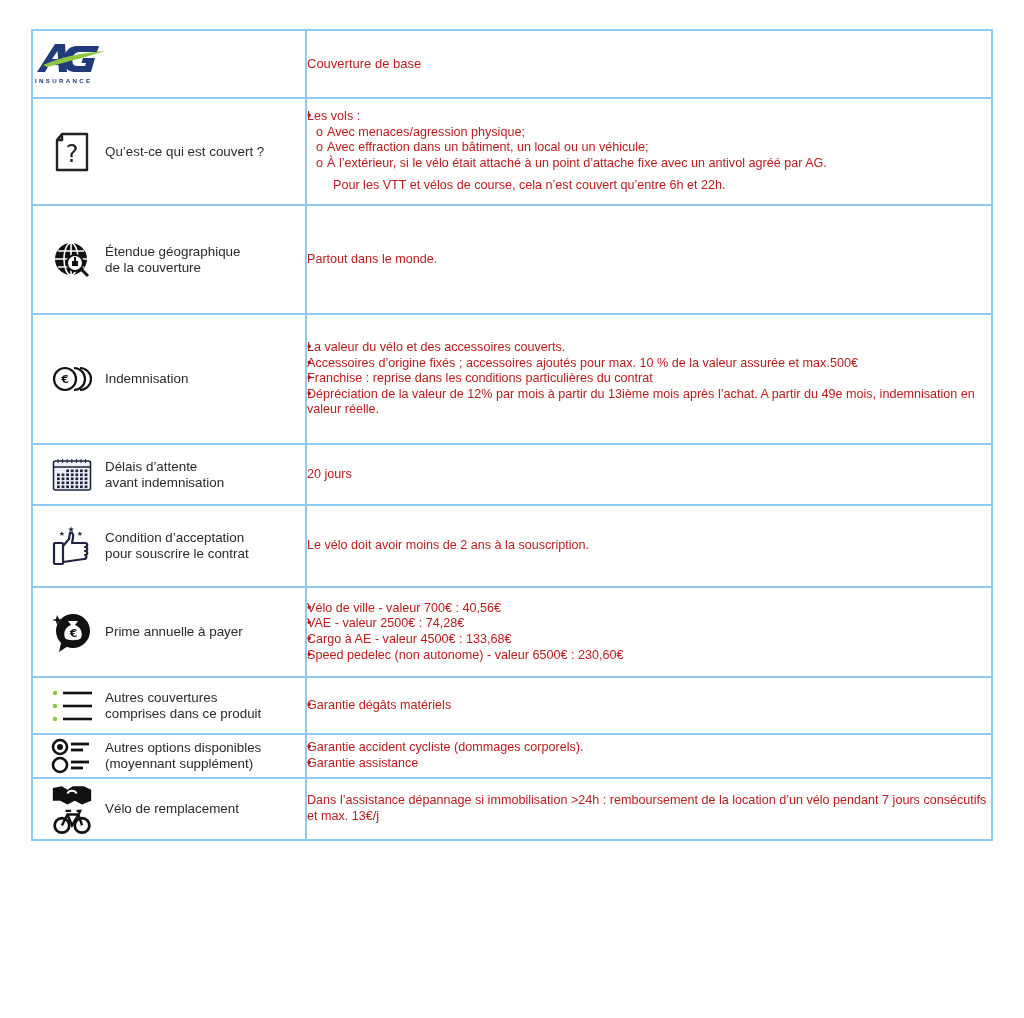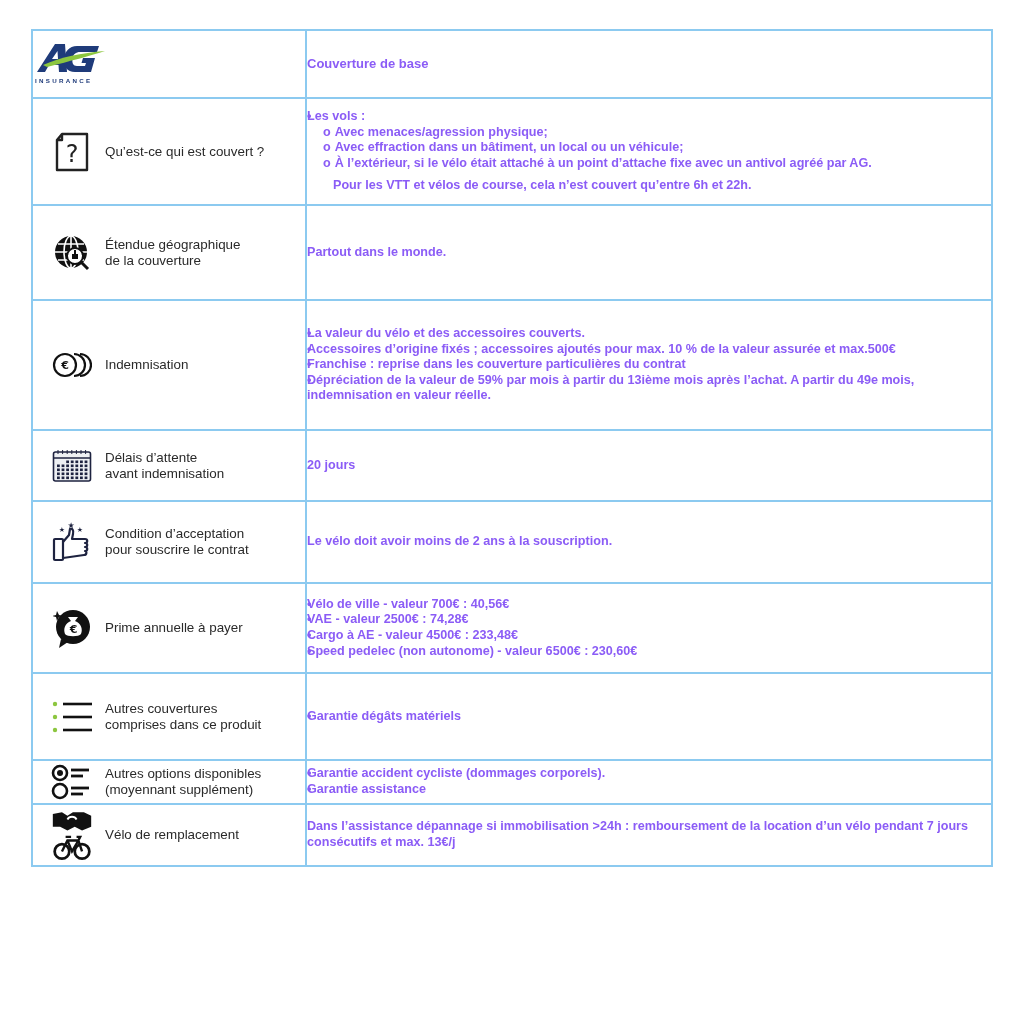--- a/index.html
+++ b/index.html
@@ -3,25 +3,25 @@
 <meta charset="utf-8">
 <style>
   html, body { margin:0; padding:0; background:#ffffff; }
   body { width:1024px; height:1018px; position:relative; font-family:"Liberation Sans", sans-serif; color:#222; }
   .tbl { position:absolute; left:31px; top:29px; width:962px; border-collapse:collapse; }
   .tbl td { border:2px solid #8ccaf0; vertical-align:middle; padding:0; }
   .c1 { width:272px; }
   .lab { display:flex; align-items:center; padding-left:18px; font-size:13.4px; line-height:16px; color:#2a2a2a; }
   .ico { width:42px; height:42px; flex:0 0 42px; margin-right:12px; display:flex; align-items:center; justify-content:center; }
   .ico svg { display:block; }
-  .val { padding:4px 8px 4px 8px; font-size:12.6px; line-height:15.6px; color:#8b5cf6;font-weight:bold; }
+  .val { padding:4px 8px 4px 8px; font-size:12.6px; line-height:15.6px; color:#b91c1c; }
   .val ul { list-style:none; margin:0; padding:0; }
   .val li { position:relative; }
   .val li::before { content:"\2022"; position:absolute; left:0; top:0; }
-  .sub { padding-left:16px; }
+  .sub { padding-left:9px; }
   .sub .o { margin-right:4px; }
   .indent { padding-left:26px;margin-top:7px; }
   .logo { padding-left:22px; }
 </style>
 </head>
 <body>
 
 <table class="tbl">
 
   <tbody>
@@ -54,21 +54,21 @@
         <li>Les vols :</li>
       </ul>
       <div class="sub"><span class="o">o</span><span>Avec menaces/agression physique;</span></div>
       <div class="sub"><span class="o">o</span><span>Avec effraction dans un bâtiment, un local ou un véhicule;</span></div>
       <div class="sub"><span class="o">o</span><span>À l’extérieur, si le vélo était attaché à un point d’attache fixe avec un antivol agréé par AG.</span></div>
       <div class="indent">Pour les VTT et vélos de course, cela n’est couvert qu’entre 6h et 22h.</div>
     </td>
   </tr>
 
 
-  <tr style="height:95px">
+  <tr style="height:109px">
     <td class="c1">
       <div class="lab">
         <span class="ico">
           <svg width="40" height="40" viewBox="0 0 40 40">
                 <circle cx="19" cy="19" r="16" fill="#111"></circle>
                 <path d="M3 19 H35 M19 3 V35 M6 11 H32 M6 27 H32" stroke="#fff" stroke-width="1.6"></path>
                 <ellipse cx="19" cy="19" rx="7" ry="16" fill="none" stroke="#fff" stroke-width="1.6"></ellipse>
                 <circle cx="23" cy="23" r="8" fill="#fff" stroke="#111" stroke-width="2"></circle>
                 <line x1="29" y1="29" x2="36" y2="36" stroke="#111" stroke-width="3"></line>
                 <rect x="20" y="21" width="6" height="5" fill="#111"></rect>
@@ -92,27 +92,27 @@
                 <text x="13" y="17" text-anchor="middle" font-size="11" font-weight="bold" font-family="DejaVu Sans, sans-serif" fill="#111">€</text>
               </svg>
         </span>
         <span>Indemnisation</span>
       </div>
     </td>
     <td class="val">
       <ul>
         <li>La valeur du vélo et des accessoires couverts.</li>
         <li>Accessoires d’origine fixés ; accessoires ajoutés pour max. 10 % de la valeur assurée et max.500€</li>
-        <li>Franchise : reprise dans les couverture particulières du contrat</li>
-        <li>Dépréciation de la valeur de 59% par mois à partir du 13ième mois après l’achat. A partir du 49e mois, indemnisation en valeur réelle.</li>
-      </ul>
-    </td>
-  </tr>
-
-  <tr style="height:71px">
+        <li>Franchise : reprise dans les conditions particulières du contrat</li>
+        <li>Dépréciation de la valeur de 12% par mois à partir du 13ième mois après l’achat. A partir du 49e mois, indemnisation en valeur réelle.</li>
+      </ul>
+    </td>
+  </tr>
+
+  <tr style="height:61px">
     <td class="c1">
       <div class="lab">
         <span class="ico">
           <svg width="40" height="34" viewBox="0 0 40 34" id="cal-svg">
                 <rect x="1.5" y="3" width="37" height="29" rx="2" fill="#eef0f3" stroke="#1e2340" stroke-width="1.6"></rect>
                 <line x1="1.5" y1="9" x2="38.5" y2="9" stroke="#1e2340" stroke-width="1.4"></line>
                 <g id="cal-dots">
                   <rect x="14.2" y="11.5" width="2.8" height="2.6" fill="#1e2340"></rect>
                   <rect x="18.799999999999997" y="11.5" width="2.8" height="2.6" fill="#1e2340"></rect>
                   <rect x="23.4" y="11.5" width="2.8" height="2.6" fill="#1e2340"></rect>
@@ -193,27 +193,27 @@
                 <text x="20.5" y="26" text-anchor="middle" font-size="11" font-weight="bold" font-family="DejaVu Sans, sans-serif" fill="#111">€</text>
               </svg>
         </span>
         <span>Prime annuelle à payer</span>
       </div>
     </td>
     <td class="val">
       <ul>
         <li>Vélo de ville - valeur 700€ : 40,56€</li>
         <li>VAE - valeur 2500€ : 74,28€</li>
-        <li>Cargo à AE - valeur 4500€ : 233,48€</li>
+        <li>Cargo à AE - valeur 4500€ : 133,68€</li>
         <li>Speed pedelec (non autonome) - valeur 6500€ : 230,60€</li>
       </ul>
     </td>
   </tr>
 
-  <tr style="height:87px">
+  <tr style="height:57px">
     <td class="c1">
       <div class="lab">
         <span class="ico">
           <svg width="42" height="36" viewBox="0 0 42 36">
                 <circle cx="4" cy="5" r="2.2" fill="#8cc63f"></circle>
                 <circle cx="4" cy="18" r="2.2" fill="#8cc63f"></circle>
                 <circle cx="4" cy="31" r="2.2" fill="#8cc63f"></circle>
                 <line x1="12" y1="5" x2="41" y2="5" stroke="#111" stroke-width="2.6"></line>
                 <line x1="12" y1="18" x2="41" y2="18" stroke="#111" stroke-width="2.6"></line>
                 <line x1="12" y1="31" x2="41" y2="31" stroke="#111" stroke-width="2.6"></line>

